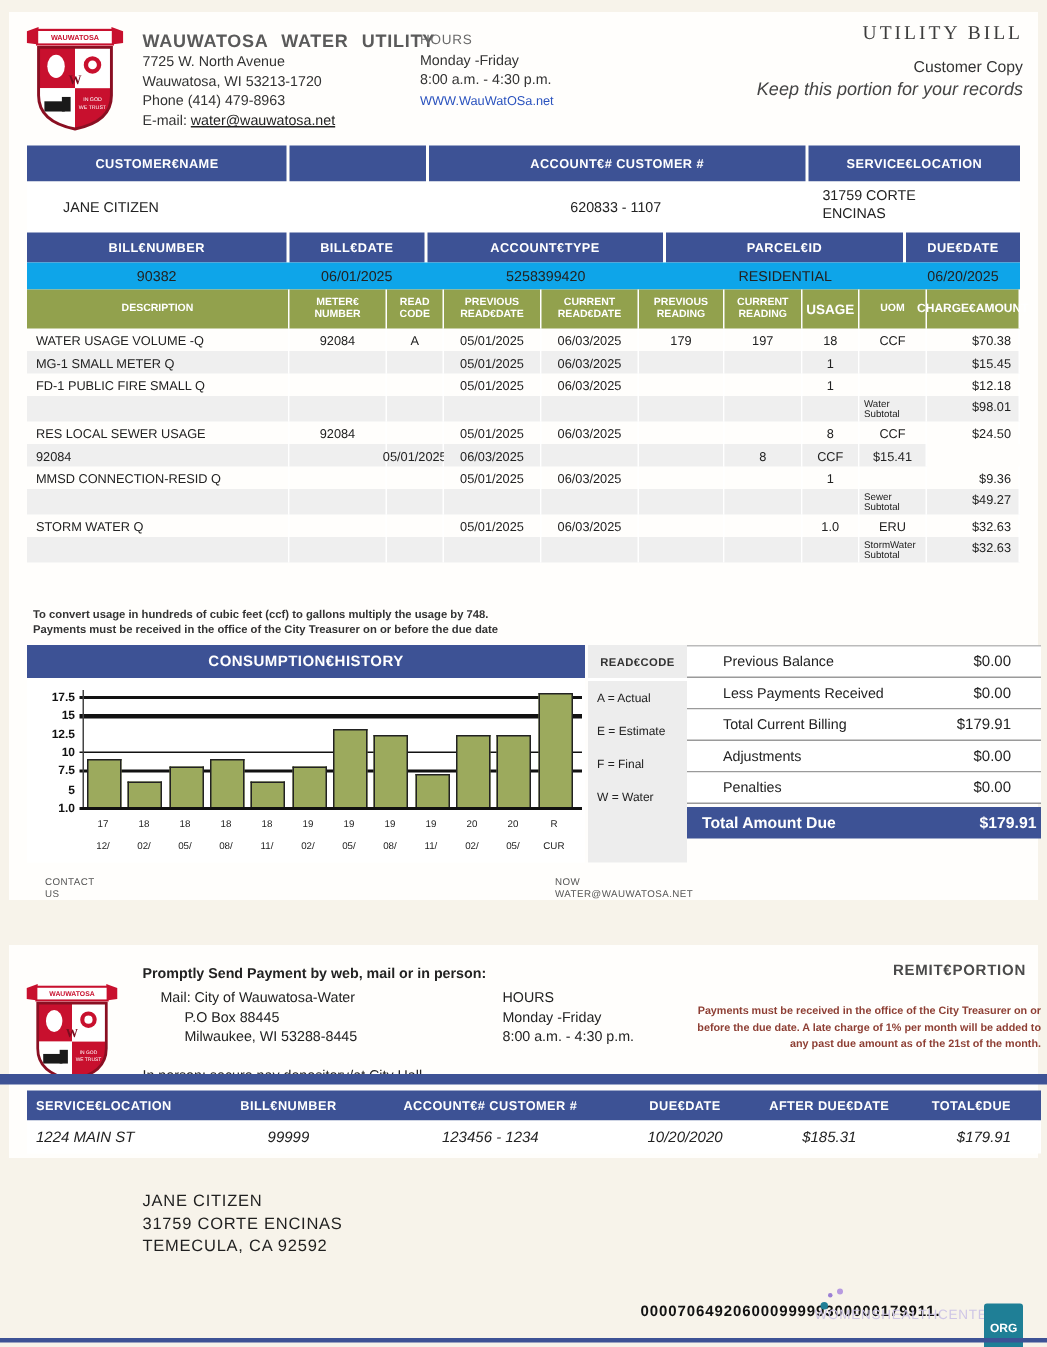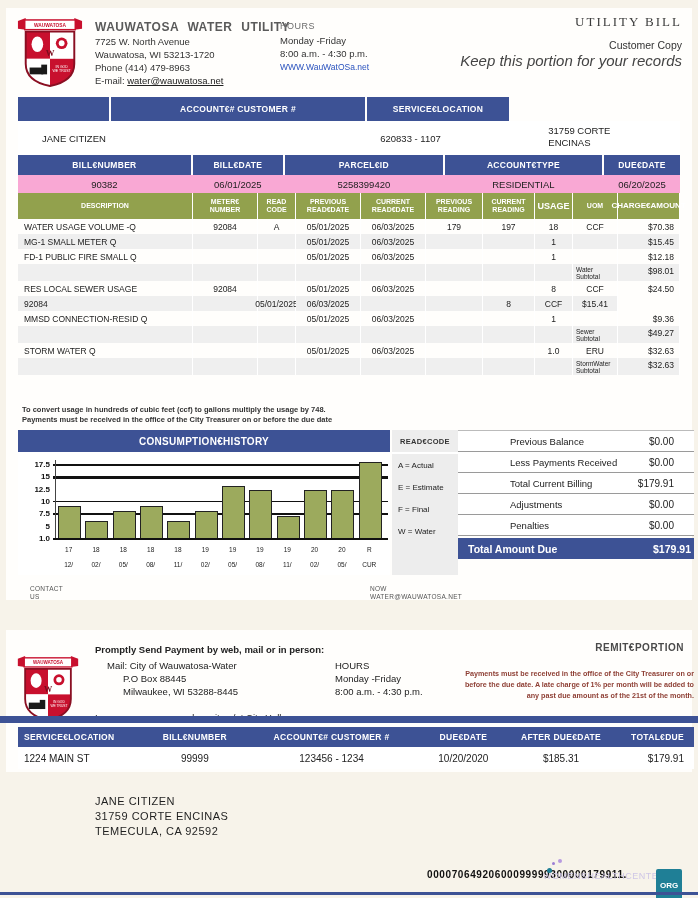--- a/index.html
+++ b/index.html
@@ -9,21 +9,21 @@
   #sheet-remit{top:630px;height:142px;}
   .abs{position:absolute;}
   
   #company-name{left:95px;top:20px;font-size:12px;font-weight:bold;color:#5a5a5a;word-spacing:5px;letter-spacing:.5px;}
   .addr{left:95px;font-size:9.5px;color:#333;}
   #hours-label{left:280px;top:21px;font-size:9px;color:#6b6b6b;letter-spacing:.5px;}
   .hrs{left:280px;font-size:9.5px;color:#333;}
   #website{left:280px;top:62px;font-size:8.5px;color:#2a52be;cursor:pointer;}
   #bill-title{right:16px;top:14px;font-family:"Liberation Serif",serif;font-size:13px;letter-spacing:2px;color:#3c3c3c;}
   #copy-label{right:16px;top:39px;font-size:10.5px;color:#333;}
-  #copy-note{right:16px;top:52px;font-size:15px;font-style:italic;color:#444;}
+  #copy-note{right:16px;top:52px;font-size:12px;font-style:italic;color:#444;}
   a.lnk{text-decoration:underline;color:#222;}
   
   .navy{background:#3D5295;color:#fff;}
   .hdr-row{position:absolute;left:18px;width:662px;display:flex;column-gap:2px;}
   .hdr-row .cell{background:#3D5295;color:#fff;font-size:8.5px;font-weight:bold;display:flex;align-items:center;justify-content:center;letter-spacing:.3px;}
   .val-row{position:absolute;left:18px;width:662px;display:flex;column-gap:2px;}
   .val-row .cell{font-size:9.5px;color:#222;display:flex;align-items:center;justify-content:center;}
   
   #charges{position:absolute;left:18px;top:193px;width:662px;}
   .c-grid{display:grid;grid-template-columns:175px 65px 38px 65px 65px 57px 52px 38px 45px 62px;column-gap:0;}
@@ -52,42 +52,42 @@
   .xrow{position:absolute;left:37px;width:328px;display:flex;}
   .xrow span{flex:1;text-align:center;font-size:6.5px;color:#222;}
   
   #legend{position:absolute;left:392px;top:430px;width:66px;height:145px;background:#EDEDED;}
   #legend-hdr{height:22px;display:flex;align-items:center;justify-content:center;font-size:7.5px;font-weight:bold;color:#333;letter-spacing:.3px;border-bottom:2px solid #fff;}
   .leg-entry{font-size:8px;color:#222;padding:6.5px 0 6.5px 6px;}
   
   #summary{position:absolute;left:458px;top:430px;width:236px;}
   .sum-row{height:20px;display:flex;align-items:center;border-bottom:1px solid #9a9a9a;background:#fff;}
   .sum-row:first-child{border-top:1px solid #bbb;}
-  .sum-row .lb{flex:1;font-size:9.5px;color:#222;padding-left:24px;margin-left:28px;}
+  .sum-row .lb{flex:1;font-size:9.5px;color:#222;padding-left:24px;}
   .sum-row .vl{font-size:10px;color:#222;padding-right:20px;}
   #sum-total{height:21px;margin-top:2px;display:flex;align-items:center;}
   #sum-total .lb{flex:1;font-size:10.5px;font-weight:bold;padding-left:10px;}
   #sum-total .vl{font-size:10.5px;font-weight:bold;padding-right:3px;}
   
   .tiny{font-size:6.5px;color:#555;line-height:8px;letter-spacing:.3px;}
   
   #remit-prompt{left:95px;top:644px;font-size:9.5px;font-weight:bold;color:#222;}
   #remit-portion{right:14px;top:642px;font-size:10px;font-weight:bold;color:#4a4a4a;letter-spacing:.5px;}
   .mail-line{left:95px;font-size:9.5px;color:#222;}
   .mail-line.ind{left:123px;}
   #remit-notice{left:462px;top:668px;width:232px;font-size:7.2px;font-weight:bold;color:#8E3F34;text-align:right;line-height:11px;}
   #divider-bar{left:0;top:716px;width:698px;height:7px;}
   
   #btm-head{left:18px;top:727px;width:676px;height:20px;display:flex;}
   #btm-head .cell{font-size:8.5px;font-weight:bold;display:flex;align-items:center;letter-spacing:.3px;}
   #btm-vals{left:18px;top:747px;width:676px;height:22px;display:flex;background:#fff;}
-  #btm-vals .cell{font-size:10px;color:#222;display:flex;align-items:center;}
+  #btm-vals .cell{font-size:10px;color:#222;display:flex;align-items:center;font-style:italic;}
   .al-left{justify-content:flex-start;padding-left:6px;}
   .al-center{justify-content:center;}
-  .al-right{justify-content:flex-end;padding-right:10px;}
+  .al-right{justify-content:flex-end;padding-right:20px;}
   
   .mail-addr{left:95px;font-size:11px;color:#1f1f1f;letter-spacing:.5px;}
   #foot-code{left:427px;top:869px;font-size:10px;font-weight:bold;color:#111;letter-spacing:.6px;}
   #watermark{left:543px;top:871px;font-size:9px;color:#cfc6e6;letter-spacing:.5px;}
   #wm-badge{left:656px;top:869px;background:#1f7f96;color:#fff;font-size:8px;font-weight:bold;padding:12px 4px;border-radius:2px;}
   .dot{position:absolute;border-radius:50%;}
   #bottom-line{left:0;top:892px;width:698px;height:3px;background:#3D5295;}
   .logo-box{position:absolute;width:68px;height:72px;}
 </style>
 </head>
@@ -129,40 +129,41 @@
 <div class="abs addr" style="top:75px;"><span>E-mail:</span> <a class="lnk">water@wauwatosa.net</a></div>
 <div class="abs" id="hours-label">HOURS</div>
 <div class="abs hrs" style="top:35px;">Monday -Friday</div>
 <div class="abs hrs" style="top:48px;">8:00 a.m. - 4:30 p.m.</div>
 <div class="abs" id="website">WWW.WauWatOSa.net</div>
 <div class="abs" id="bill-title">UTILITY BILL</div>
 <div class="abs" id="copy-label">Customer Copy</div>
 <div class="abs" id="copy-note">Keep this portion for your records</div>
 
 <div class="hdr-row" id="cust-head" style="top:97px;height:24px;">
+    <div class="cell" style="width: 175px;">CUSTOMER€NAME</div>
     <div class="cell" style="width: 91px;"></div>
     <div class="cell" style="width: 254px;">ACCOUNT€# CUSTOMER #</div>
     <div class="cell" style="width: 142px;">SERVICE€LOCATION</div>
   </div>
 <div class="val-row" id="cust-vals" style="top:121px;height:34px;background:#fff;">
     <div class="cell" style="width: 175px; justify-content: flex-start; padding-left: 24px;">JANE CITIZEN</div>
     <div class="cell" style="width: 91px;"></div>
     <div class="cell" style="width: 254px;">620833 - 1107</div>
     <div class="cell" style="width: 142px; justify-content: flex-start; padding-left: 18px; display: block; padding-top: 4px;">
       <div style="width:80px;line-height:12px;">31759 CORTE ENCINAS</div>
     </div>
   </div>
 <div class="hdr-row" id="bill-head" style="top:155px;height:20px;">
     <div class="cell" style="width: 175px;">BILL€NUMBER</div>
     <div class="cell" style="width: 91px;">BILL€DATE</div>
+    <div class="cell" style="width: 159px;">ACCOUNT€TYPE</div>
     <div class="cell" style="width: 160px;">PARCEL€ID</div>
-    <div class="cell" style="width: 159px;">ACCOUNT€TYPE</div>
     <div class="cell" style="width: 77px;">DUE€DATE</div>
   </div>
-<div class="val-row" id="bill-vals" style="top:175px;height:18px;background:#f9a8d4;">
+<div class="val-row" id="bill-vals" style="top:175px;height:18px;background:#0ea5e9;">
     <div class="cell" style="width: 175px;">90382</div>
     <div class="cell" style="width: 91px;">06/01/2025</div>
     <div class="cell" style="width: 160px;">5258399420</div>
     <div class="cell" style="width: 159px;">RESIDENTIAL</div>
     <div class="cell" style="width: 77px;">06/20/2025</div>
   </div>
 
 <div id="charges">
   <div class="c-grid" id="charges-head">
       <div class="hc">

